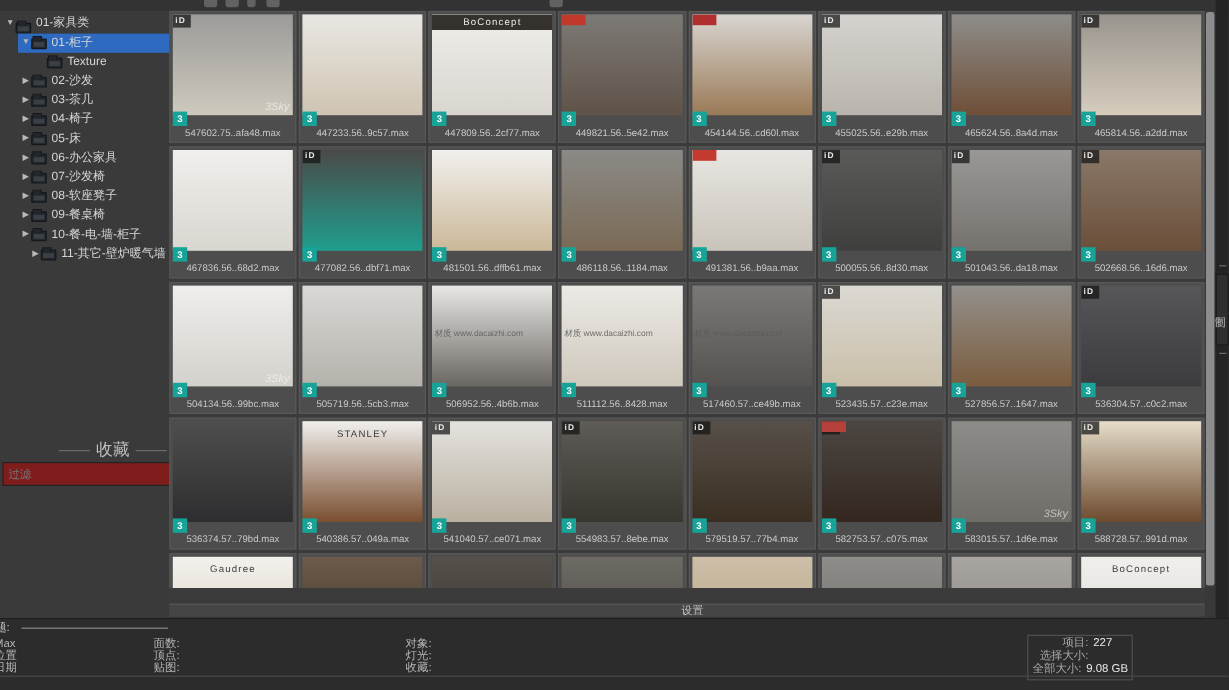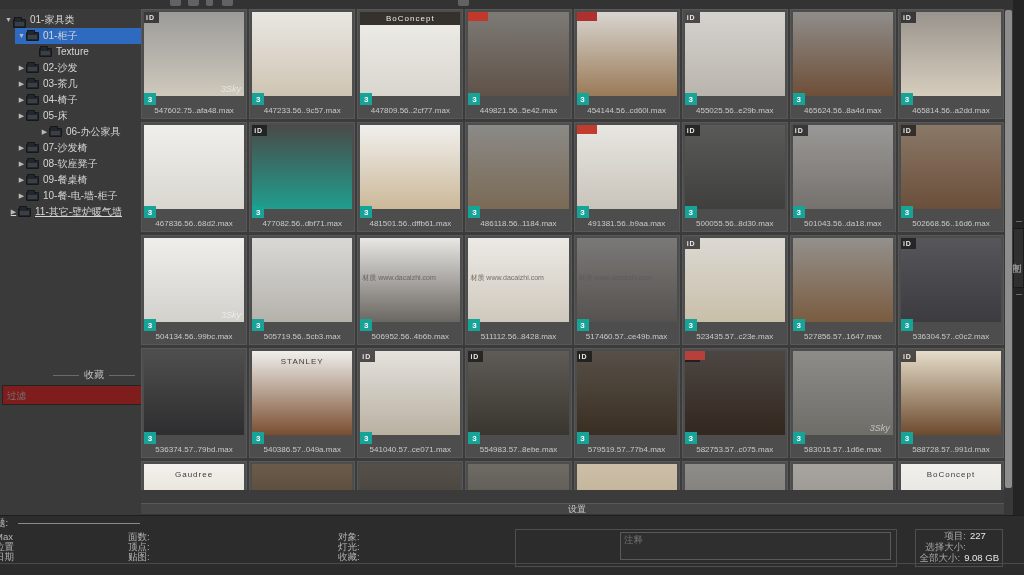--- a/index.html
+++ b/index.html
@@ -18,21 +18,21 @@
           display:flex; align-items:center; white-space:nowrap; cursor:default; }
   .trow .sel { position:absolute; left:13px; right:0; top:0; bottom:0; background:#2e6bc0; }
   .arrow { width:9px; font-size:7px; color:#b9b9b9; text-align:center; flex:0 0 9px; position:relative; }
   .folder { position:relative; width:13px; height:9px; background:#23272c; border:1px solid #15181b;
             border-radius:1px; margin-right:4px; flex:0 0 13px; }
   .folder:before { content:""; position:absolute; left:0; top:-3px; width:6px; height:3px; background:#23272c;
                    border:1px solid #15181b; border-bottom:none; border-radius:1px 1px 0 0; }
   .folder:after { content:""; position:absolute; left:1px; bottom:1px; right:1px; height:4px; background:#3a4046; }
   .tlabel { position:relative; }
 
-  #favhdr { position:absolute; left:0; top:359px; width:160px; height:14px; font-size:10px; color:#bdbdbd;
+  #favhdr { position:absolute; left:0; top:359px; width:160px; height:14px; font-size:14px; color:#bdbdbd;
             display:flex; align-items:center; justify-content:center; gap:5px;padding-left:28px; }
   #favhdr .dash { flex:0 0 26px; border-top:1px solid #6a6a6a; }
   #favhdr .mini { position:absolute; right:4px; top:4px; width:7px; border-top:2px solid #8a8a8a; }
   #filterrow { position:absolute; left:2px; top:376px; width:137px; height:20px; display:flex; gap:2px; }
   #filterinput { flex:1; background:#7f1d1d; border:1px solid #232323; color:#9a9a9a; font-size:9.5px;
                  padding:0 4px; font-family:"Liberation Sans",sans-serif; }
   .fbtn { width:21px; height:20px; background:#474747; border:1px solid #2a2a2a; color:#cfcfcf;
           font-size:10px; display:flex; align-items:center; justify-content:center; }
   .fbtn.active { background:#6e6e6e; border-color:#9a9a9a; }
 
@@ -78,21 +78,21 @@
   #sb-title { position:absolute; left:-4px; top:0; color:#c2c2c2; }
   #sb-line { position:absolute; left:18px; top:6px; width:122px; border-top:1px solid #8a8a8a; }
   .sbcol { position:absolute; top:16px; line-height:9.5px; }
   .sbcol div { height:9.5px; margin-bottom:0.5px; white-space:nowrap; }
   #sbc1 { left:-5px; } #sbc2 { left:128px; } #sbc3 { left:338px; }
   #sb-divider { position:absolute; left:0; top:47px; width:1024px; border-top:1px solid #4a4a4a; }
   #commentbox { position:absolute; left:515px; top:13px; width:382px; height:38px; border:1px solid #4f4f4f; }
   #commentinput { position:absolute; left:104px; top:2px; width:271px; height:28px; background:#2f2f2f;
                   border:1px solid #5a5a5a; color:#9a9a9a; font-size:9.5px; padding:1px 3px;
                   font-family:"Liberation Sans",sans-serif; resize:none; }
-  #rightpanel { position:absolute; left:915px; top:13px; width:88px; height:38px; border:1px solid #4f4f4f;
+  #rightpanel { position:absolute; left:856px; top:13px; width:88px; height:38px; border:1px solid #4f4f4f;
                 font-size:9.5px; }
   #rightpanel .rrow { display:flex; justify-content:flex-start; padding:0 3px; height:11px; line-height:11px; }
   #rightpanel .rlab { width:47px; text-align:right; color:#a8a8a8; white-space:nowrap; }
   #rightpanel .rval { margin-left:4px; color:#e8e8e8; white-space:nowrap; }
 </style>
 </head>
 <body>
 
 <div id="app">
 
@@ -135,21 +135,21 @@
         <div class="trow" style="padding-left: 17px;">
           <span class="arrow">▶</span>
           <span class="folder"></span>
           <span class="tlabel">04-椅子</span>
         </div>
         <div class="trow" style="padding-left: 17px;">
           <span class="arrow">▶</span>
           <span class="folder"></span>
           <span class="tlabel">05-床</span>
         </div>
-        <div class="trow" style="padding-left: 17px; margin-left: 23px;">
+        <div class="trow" style="padding-left: 17px;">
           <span class="arrow">▶</span>
           <span class="folder"></span>
           <span class="tlabel">06-办公家具</span>
         </div>
         <div class="trow" style="padding-left: 17px;">
           <span class="arrow">▶</span>
           <span class="folder"></span>
           <span class="tlabel">07-沙发椅</span>
         </div>
         <div class="trow" style="padding-left: 17px;">
@@ -160,21 +160,21 @@
         <div class="trow" style="padding-left: 17px;">
           <span class="arrow">▶</span>
           <span class="folder"></span>
           <span class="tlabel">09-餐桌椅</span>
         </div>
         <div class="trow" style="padding-left: 17px;">
           <span class="arrow">▶</span>
           <span class="folder"></span>
           <span class="tlabel">10-餐-电-墙-柜子</span>
         </div>
-        <div class="trow" style="padding-left: 9px; text-decoration: underline;">
+        <div class="trow" style="padding-left: 25px;">
           <span class="arrow">▶</span>
           <span class="folder"></span>
           <span class="tlabel">11-其它-壁炉暖气墙</span>
         </div>
       </div>
 
     <div id="favhdr">
       <span class="dash"></span>
       <span>收藏</span>
       <span class="dash"></span>
@@ -451,23 +451,20 @@
     </div>
     <div class="sbcol" id="sbc2">
       <div>面数:</div>
       <div>顶点:</div>
       <div>贴图:</div>
     </div>
     <div class="sbcol" id="sbc3">
       <div>对象:</div>
       <div>灯光:</div>
       <div>收藏:</div>
-    </div>
-    <div id="commentbox">
-      <textarea id="commentinput" placeholder="注释" style=""></textarea>
     </div>
     <div id="rightpanel">
       <div class="rrow">
         <span class="rlab">项目:</span>
         <span class="rval">227</span>
       </div>
       <div class="rrow">
         <span class="rlab">选择大小:</span>
         <span class="rval"></span>
       </div>

